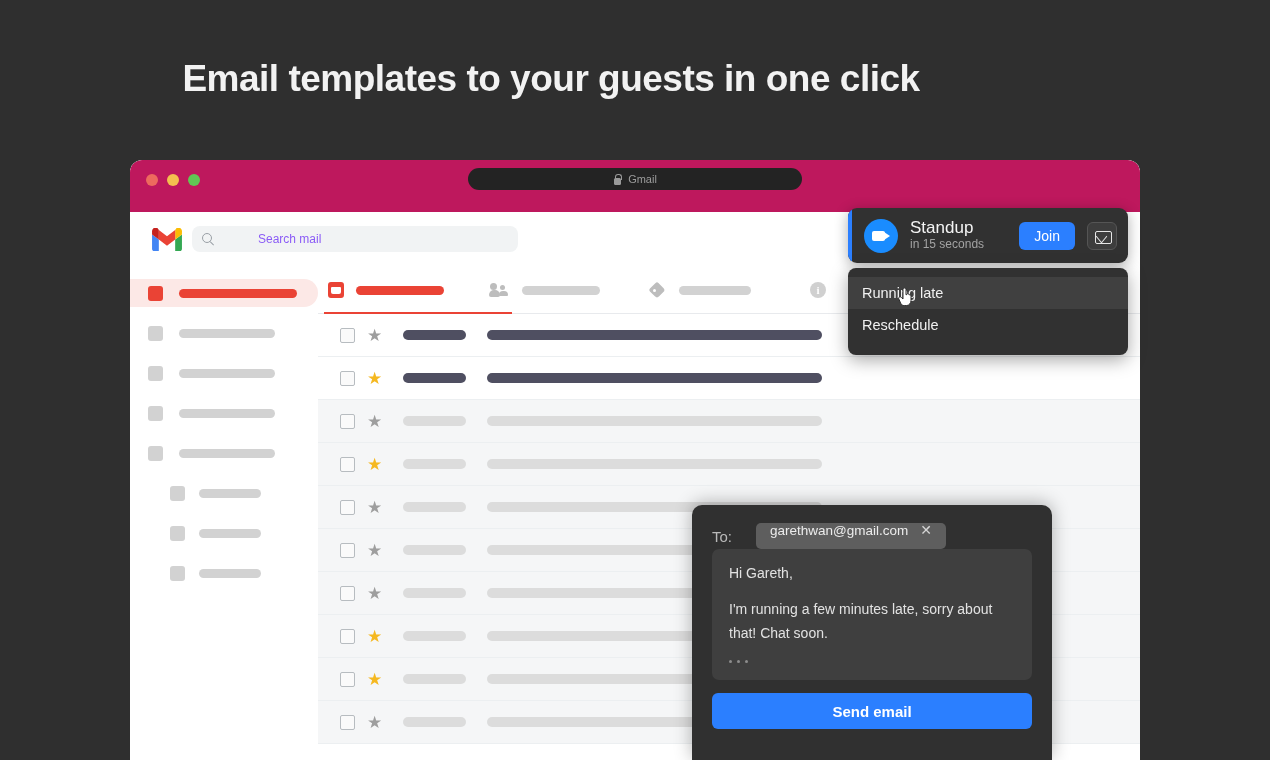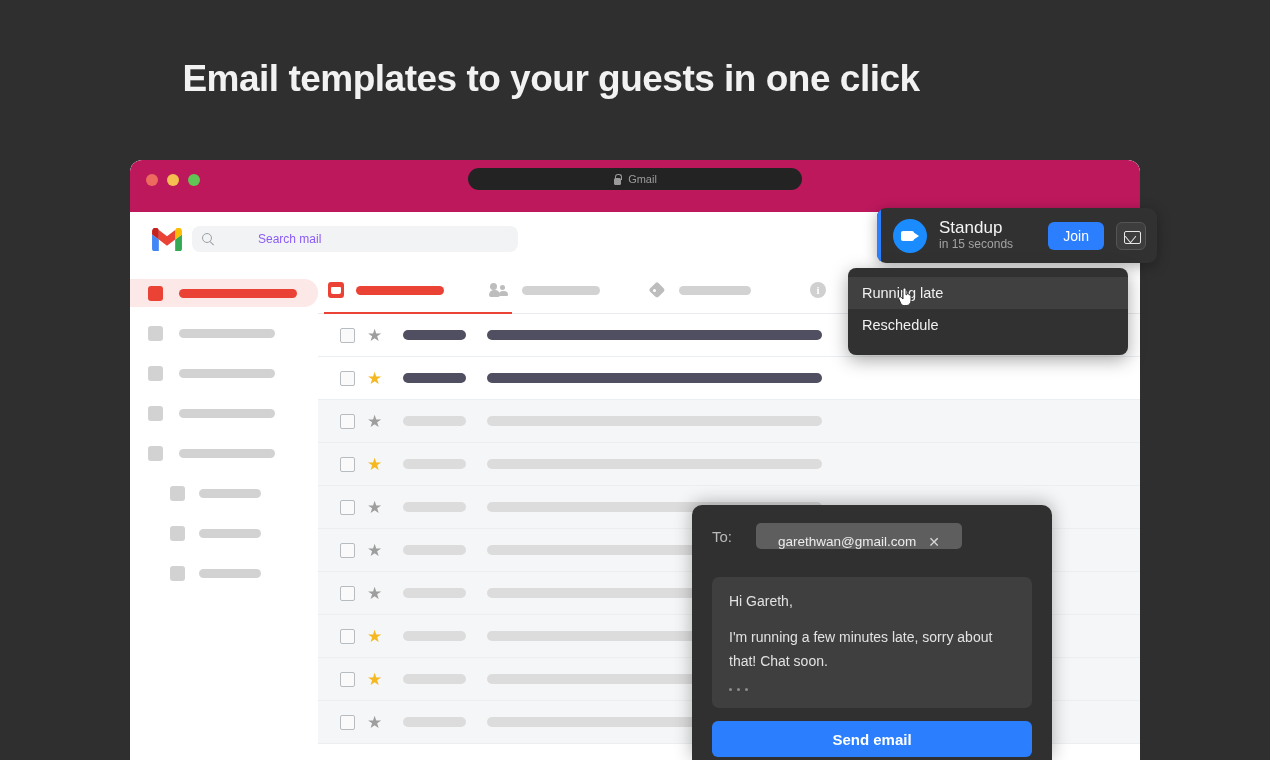--- a/index.html
+++ b/index.html
@@ -279,21 +279,20 @@
     width: 280px;
     height: 55px;
     background: #313131;
     border-radius: 9px;
     display: flex;
     align-items: center;
     padding-left: 16px;
     gap: 12px;
     overflow: hidden;
     box-shadow: 0 3px 14px rgba(0,0,0,.32);
-    margin-left: 29px;
   }
   .notif::before {
     content: '';
     position: absolute;
     left: 0; top: 0; bottom: 0;
     width: 4px;
     background: #2b7fff;
   }
   .notif-cam {
     width: 34px; height: 34px; flex: none;
@@ -394,30 +393,30 @@
     width: 360px;
     height: 255px;
     background: #303030;
     border-radius: 10px 10px 0 0;
     padding: 18px 20px 0;
     box-shadow: 0 -2px 18px rgba(0,0,0,.3);
   }
   .to-row { display: flex; align-items: center; gap: 24px; height: 26px; }
   .to-label { color: #b9b9b9; font-size: 15px; }
   .chip {
-    display: flex; align-items: flex-end; gap: 12px;
+    display: flex; align-items: flex-start; gap: 12px;
     background: #5e5e5e;
     border-radius: 5px;
     height: 26px;
-    padding: 0 22px;
+    padding: 0 14px;
   }
   .chip-text { color: #ececec; font-size: 13.5px; }
   .chip-x { color: #d6d6d6; font-size: 14px; line-height: 1; cursor: pointer; }
   .body-box {
-    margin-top: 28px;
+    margin-top: 0;
     background: #3f3f3f;
     border-radius: 7px;
     padding: 16px 17px;
     height: 131px;
   }
   .body-line { color: #e2e2e2; font-size: 14px; line-height: 1.2; }
   .body-line.para { margin-top: 15px; line-height: 1.75; }
   .ellipsis { margin-top: 14px; display: flex; gap: 5px; }
   .ellipsis i { width: 3px; height: 3px; border-radius: 50%; background: #8d8d8d; display: block; }
   .send-btn {

